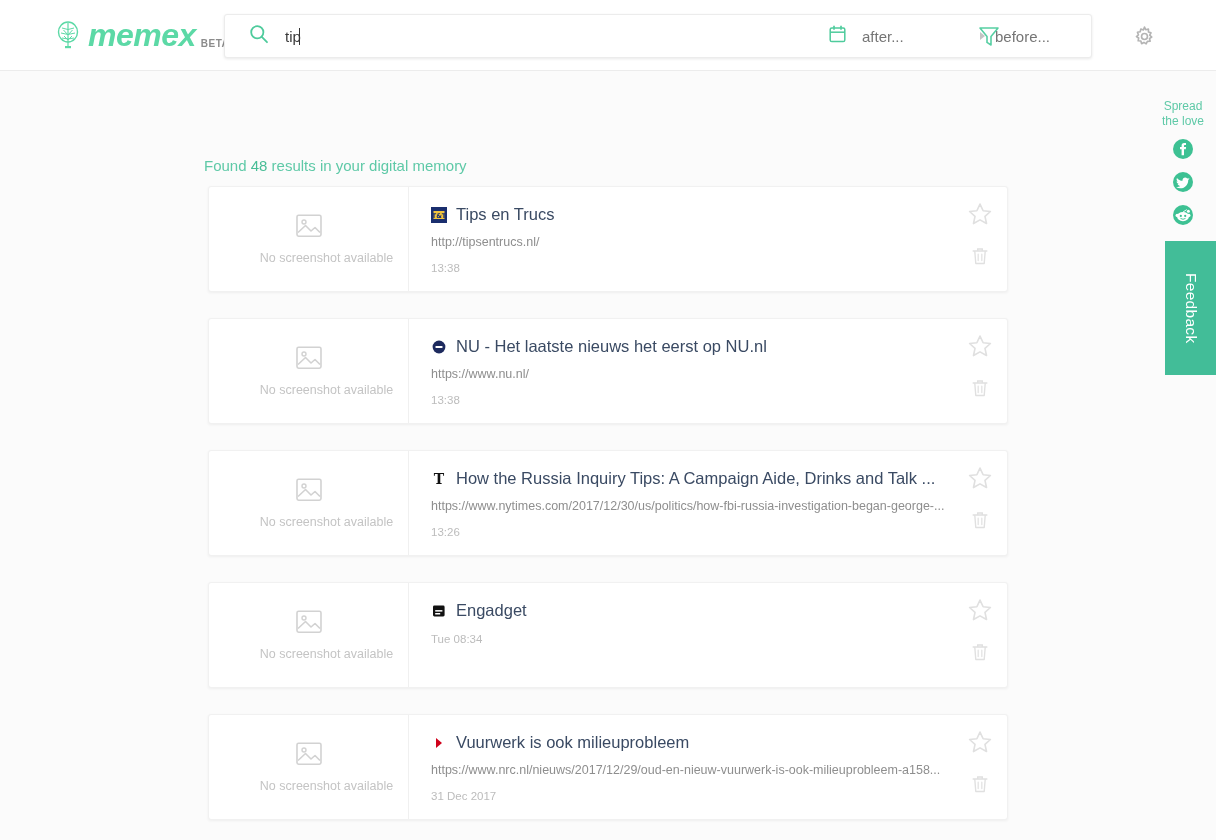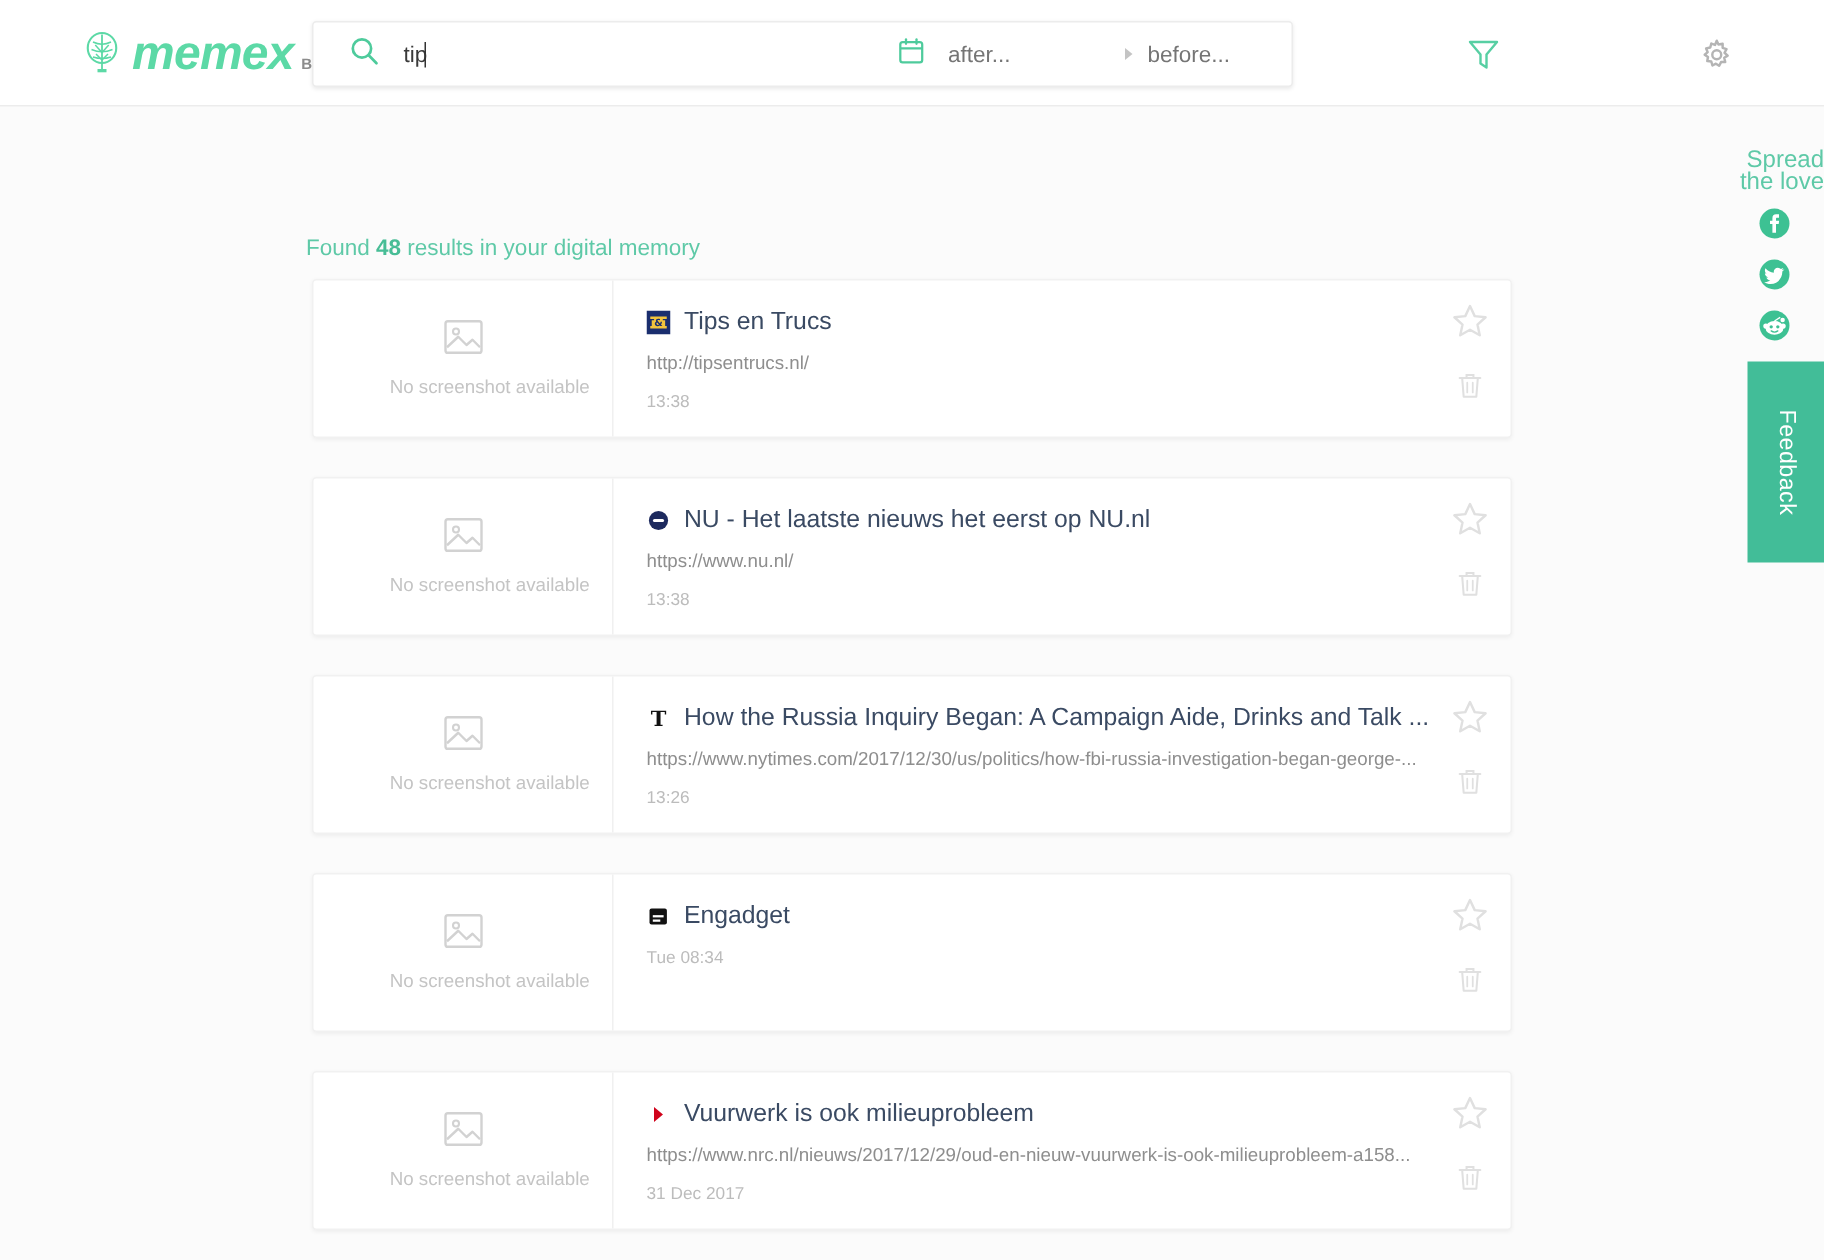--- a/index.html
+++ b/index.html
@@ -43,23 +43,23 @@
     font-weight: bold;
     color: #8c8c8c;
     letter-spacing: 0.5px;
     align-self: flex-end;
     margin-bottom: 2px;
     margin-left: -2px;
   }
 
   .searchbar {
     position: absolute;
-    left: 208px;
+    left: 224px;
     top: 14px;
-    width: 654px;
+    width: 868px;
     height: 44px;
     background: #fff;
     border: 1px solid #ececec;
     border-radius: 3px;
     box-shadow: 0 1px 3px rgba(0,0,0,0.09);
     display: flex;
     align-items: center;
   }
   .search-icon { margin-left: 24px; margin-right: 16px; flex: none; }
   .caret {
@@ -98,21 +98,21 @@
     height: 769px;
   }
 
   .found-line {
     position: absolute;
     left: 204px;
     top: 86px;
     font-size: 15px;
     color: #5ec9a7;
   }
-  .found-line b { font-weight: bold; color: #48bd96; }
+  .found-line b { font-weight: normal; color: #48bd96; }
 
   .cards {
     position: absolute;
     left: 208px;
     top: 115px;
     width: 800px;
   }
 
   .card {
     display: flex;
@@ -193,22 +193,22 @@
     right: 0;
     top: 0;
     width: 66px;
     height: 769px;
   }
   .spread {
     position: absolute;
     top: 28px;
     left: 0;
     width: 66px;
-    text-align: right;
-    font-size: 16px;
+    text-align: center;
+    font-size: 12px;
     color: #5ec9a7;
     line-height: 15px;
   }
   .socials {
     position: absolute;
     top: 67px;
     left: 0;
     width: 66px;
     display: flex;
     flex-direction: column;
@@ -399,21 +399,21 @@
         </span>
         <span class="shot-label">No screenshot available</span>
       </div>
       <div class="card-body">
         <div class="title-row">
           <span class="favicon">
             <svg width="16" height="16" viewBox="0 0 16 16">
               <text x="8" y="13" font-family="DejaVu Serif, serif" font-size="14" font-weight="bold" fill="#111111" text-anchor="middle">T</text>
             </svg>
           </span>
-          <span class="card-title">How the Russia Inquiry Began: A Campaign Aide, Drinks and Talk ...</span>
+          <span class="card-title">How the Russia Inquiry Tips: A Campaign Aide, Drinks and Talk ...</span>
         </div>
         <div class="card-url">https://www.nytimes.com/2017/12/30/us/politics/how-fbi-russia-investigation-began-george-...</div>
         <div class="card-time">13:26</div>
         <div class="card-actions">
           <span class="act">
             <svg width="26" height="26" viewBox="0 0 24 24">
               <path d="M12 2.8 L14.9 9 L21.6 9.7 L16.6 14.2 L18 20.8 L12 17.4 L6 20.8 L7.4 14.2 L2.4 9.7 L9.1 9 Z" fill="none" stroke="#e0e0e0" stroke-width="1.5" stroke-linejoin="round"></path>
             </svg>
           </span>
           <span class="act">

